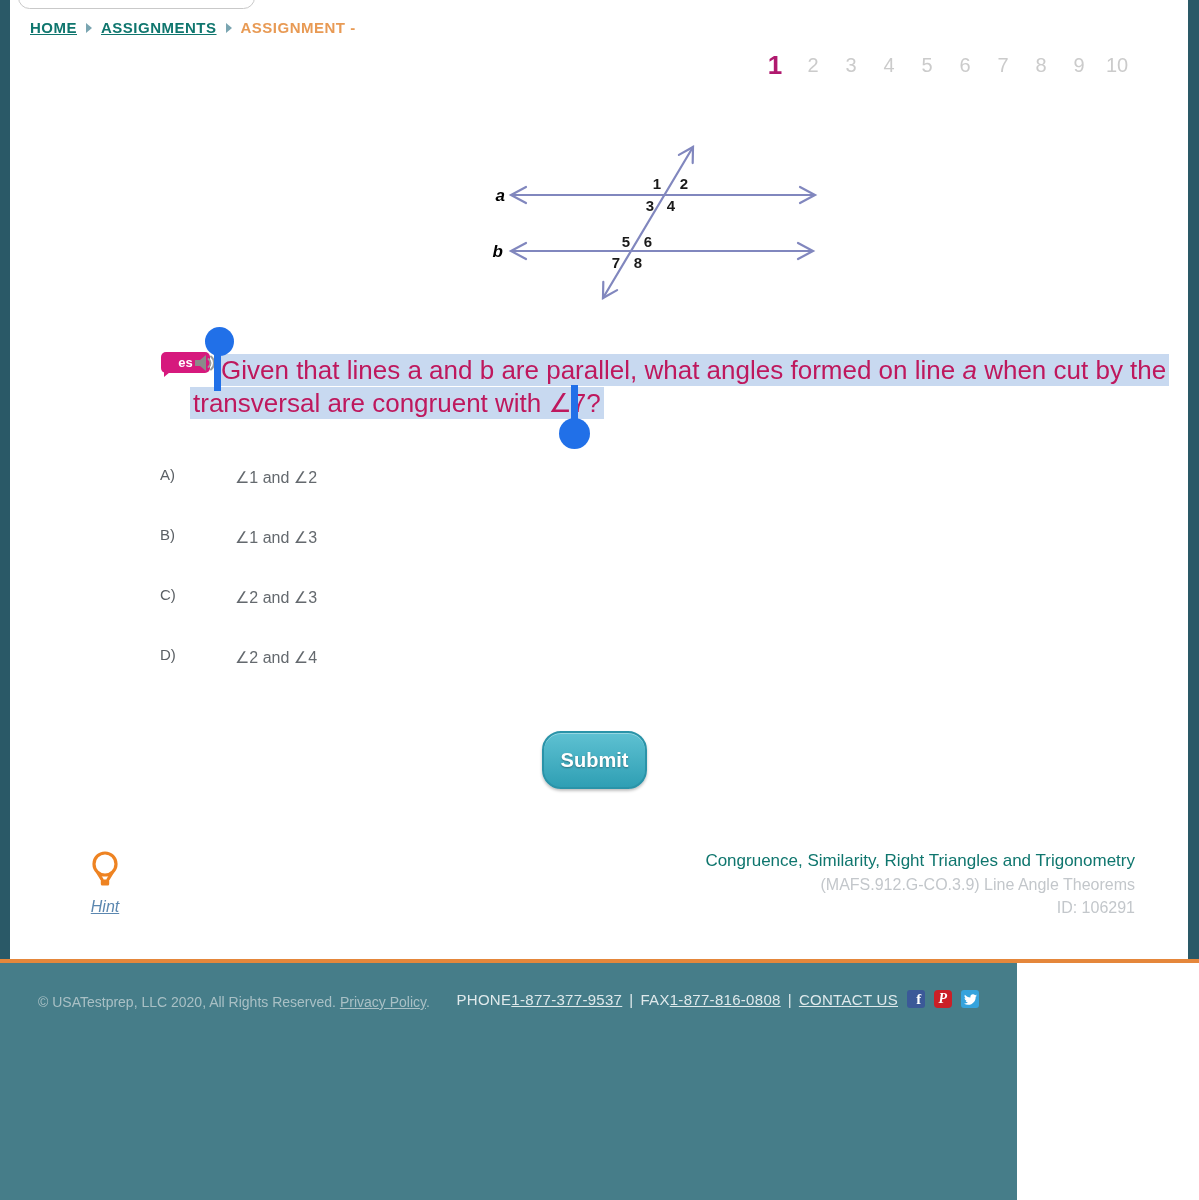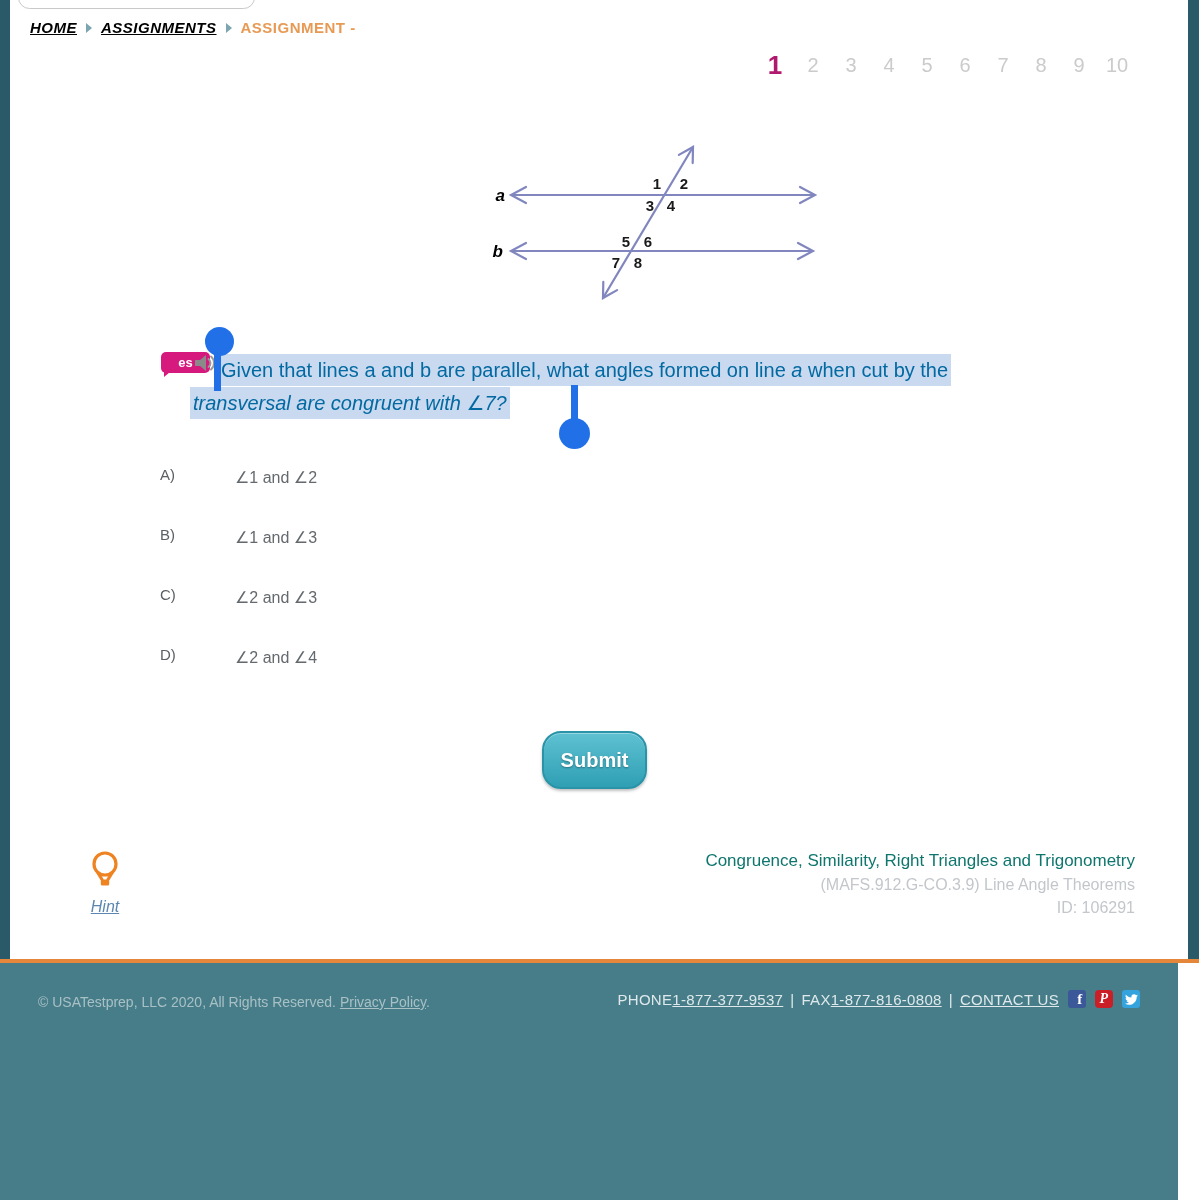--- a/index.html
+++ b/index.html
@@ -20,21 +20,21 @@
     position:absolute; left:18px; top:-14px; width:237px; height:23px;
     background:#fff; border:1px solid #c9c9c9; border-radius:12px;
   }
 
   
   .breadcrumb {
     position:absolute; left:30px; top:19px;
     font-size:15px; font-weight:700; letter-spacing:.5px;
     display:flex; align-items:center; color:#33626f;
   }
-  .breadcrumb a { color:#000000; text-decoration:underline; cursor:pointer;font-style:italic; }
+  .breadcrumb a { color:#0f766e; text-decoration:underline; cursor:pointer; }
   .crumb-sep {
     width:0; height:0; display:inline-block; margin:1px 9px 0 9px;
     border-left:6px solid #7aa5b1; border-top:5px solid transparent; border-bottom:5px solid transparent;
   }
   .crumb-current { color:#e89a54; }
 
   
   .pagination {
     position:absolute; left:756px; top:50px; display:flex;
   }
@@ -56,26 +56,26 @@
     background:#d6197d; border-radius:5px; color:#fff; font-size:13px; font-weight:700;
     display:flex; align-items:center; justify-content:center; cursor:pointer;
   }
   .es-badge::after {
     content:""; position:absolute; left:3px; bottom:-4px;
     border-left:6px solid #d6197d; border-bottom:5px solid transparent;
   }
   .speaker { position:absolute; left:193px; top:352px; cursor:pointer; }
 
   .q-line {
-    position:absolute; background:#c8d9f0; color:#0369a1;
-    font-size:20px; line-height:32px; white-space:nowrap; padding:0 3px;
+    position:absolute; background:#c8d9f0; color:#be185d;
+    font-size:26px; line-height:32px; white-space:nowrap; padding:0 3px;
   }
   .q-line .it { font-style:italic; }
   .q-line1 { left:218px; top:354px; }
-  .q-line2 { left:190px; top:387px;font-style:italic; }
+  .q-line2 { left:190px; top:387px; }
 
   
   .sel-bar { position:absolute; background:#2170e8; width:7px; }
   .sel-circle { position:absolute; background:#2170e8; border-radius:50%; }
   .handle-start-bar { left:214px; top:353px; height:38px; }
   .handle-start-circle { left:205px; top:327px; width:29px; height:29px; }
   .handle-end-bar { left:571px; top:385px; height:40px; }
   .handle-end-circle { left:559px; top:418px; width:31px; height:31px; }
 
   
@@ -104,21 +104,21 @@
     font-style:italic; text-decoration:underline; cursor:pointer;
   }
 
   
   .meta { position:absolute; right:64px; top:849px; text-align:right; }
   .meta-topic { color:#0f766e; font-size:17px; line-height:24px; cursor:pointer; }
   .meta-standard, .meta-id { color:#c3c7cb; font-size:16px; line-height:23px; }
 
   
   .orange-rule { position:absolute; left:0; top:959px; width:1199px; height:4px; background:#e5873b; }
-  .footer { position:absolute; left:0; top:963px; width:1178px; height:237px; background:#467d89; }
+  .footer { position:absolute; left:0; top:963px; width:1017px; height:237px; background:#467d89; }
   .copyright { position:absolute; left:38px; top:31px; font-size:14px; color:#a9c0c5; }
   .copyright a { color:#a9c0c5; text-decoration:underline; cursor:pointer; }
   .contact-line {
     position:absolute; right:38px; top:27px; display:flex; align-items:center;
     font-size:15px; color:#dfe9eb; letter-spacing:.3px;margin-left:45px;
   }
   .contact-line a { color:#dfe9eb; text-decoration:underline; cursor:pointer; }
   .contact-line .sep { margin:0 7px; }
   .soc {
     width:18px; height:18px; border-radius:3px; margin-left:9px;

